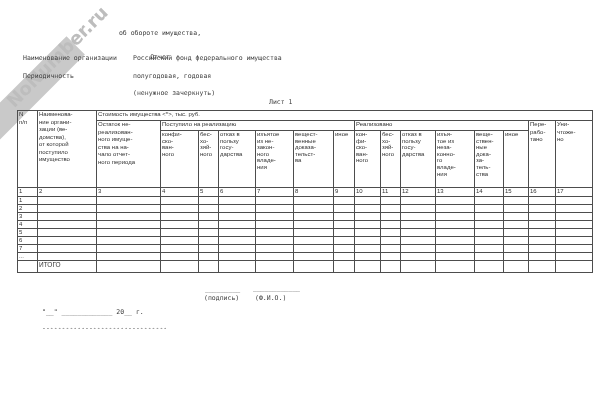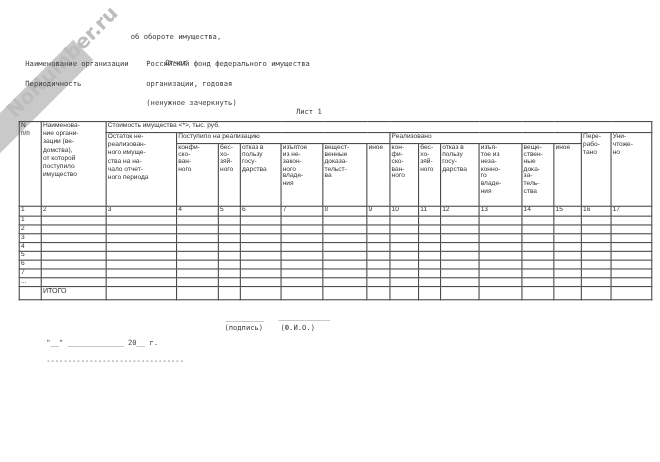--- a/index.html
+++ b/index.html
@@ -37,21 +37,21 @@
   <div class="wm-text">NoNumber.ru</div>
 
   <div class="title-block">
     <div>об обороте имущества,</div>
     <div>Отчет</div>
   </div>
 
   <span class="abs mono" style="left:23px;top:54px">Наименование организации</span>
   <span class="abs mono" style="left:133px;top:54px">Российский фонд федерального имущества</span>
   <span class="abs mono" style="left:23px;top:72px">Периодичность</span>
-  <span class="abs mono" style="left:133px;top:72px">организации, годовая</span>
+  <span class="abs mono" style="left:133px;top:72px">полугодовая, годовая</span>
   <span class="abs mono" style="left:133px;top:89px">(ненужное зачеркнуть)</span>
   <span class="abs mono" style="left:269px;top:98px">Лист 1</span>
 
   <table class="report">
     <colgroup>
       <col style="width:20px">
         <col style="width:59px">
         <col style="width:64px">
       <col style="width:38px">
         <col style="width:20px">

